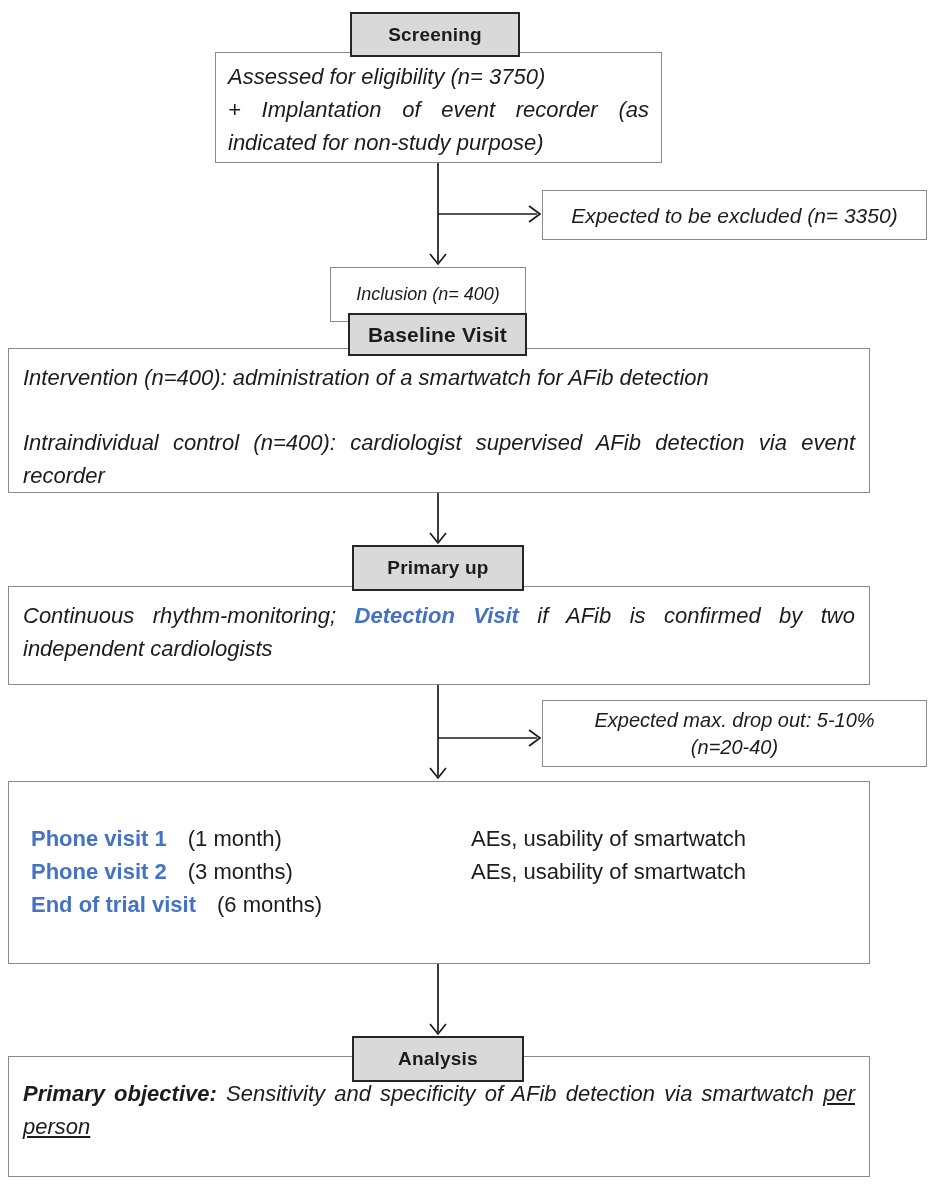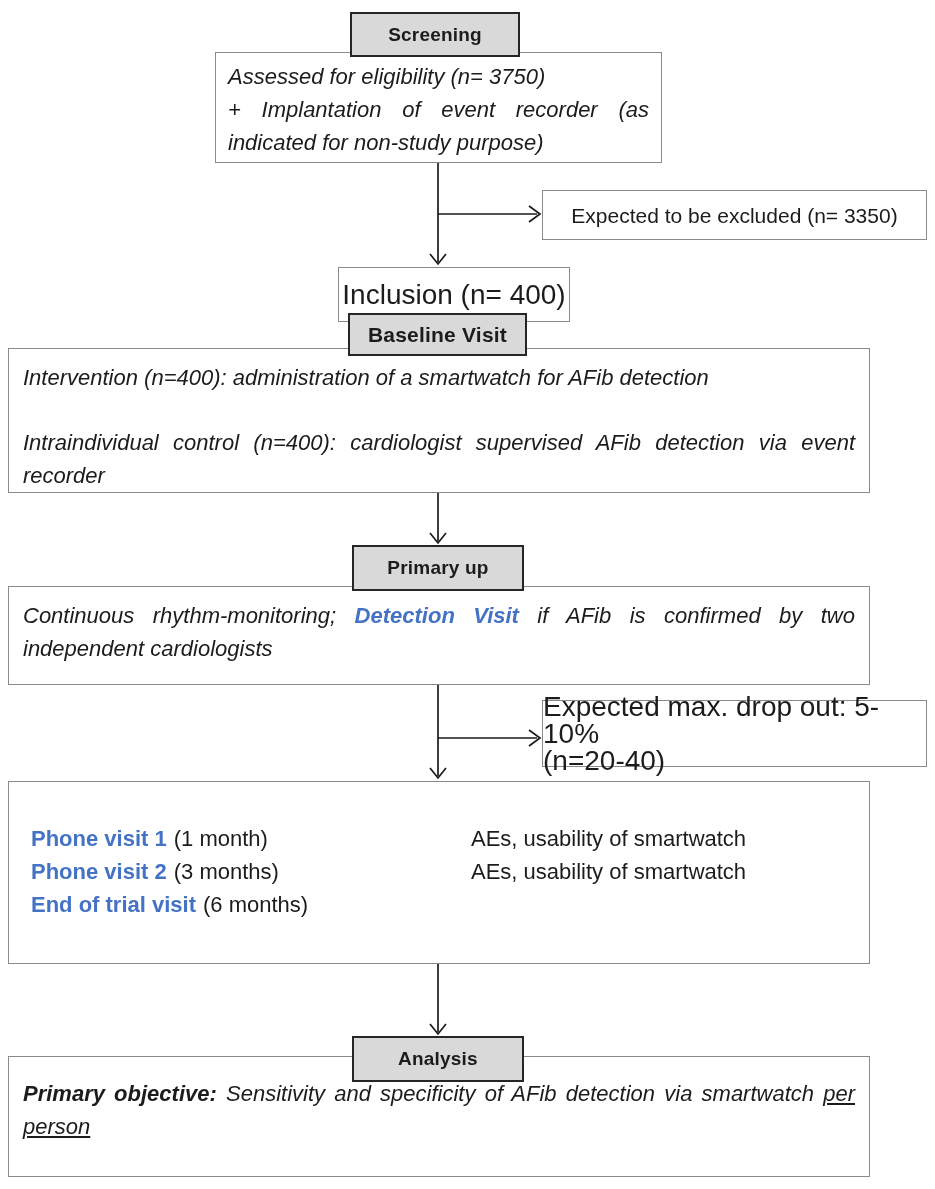--- a/index.html
+++ b/index.html
@@ -46,45 +46,47 @@
     box-sizing: border-box;
     font-size: 22px;
     line-height: 33px;
   }
   .cbox p { margin: 0; font-style: italic; }
   .just { text-align: justify; }
   .center-box {
     display: flex;
     align-items: center;
     justify-content: center;
+    text-align: center;
+    font-style: italic;
   }
   .hdr-screening { left: 350px; top: 12px;  width: 170px; height: 45px; }
   .hdr-baseline  { left: 348px; top: 313px; width: 179px; height: 43px; font-size: 21px; }
   .hdr-followup  { left: 352px; top: 545px; width: 172px; height: 46px; }
   .hdr-analysis  { left: 352px; top: 1036px; width: 172px; height: 46px; }
 
   .box-assessed  { left: 215px; top: 52px;  width: 447px; height: 111px; padding: 7px 12px; }
   .box-excluded  { left: 542px; top: 190px; width: 385px; height: 50px;  font-size: 21px; }
-  .box-inclusion { left: 338px; top: 267px; width: 232px; height: 55px;  font-size: 28px; }
+  .box-inclusion { left: 330px; top: 267px; width: 196px; height: 55px;  font-size: 18px; }
   .box-intervention { left: 8px; top: 348px; width: 862px; height: 145px; padding: 12px 14px; }
   .box-intervention p.p1 { margin-bottom: 32px; }
   .box-followup  { left: 8px; top: 586px; width: 862px; height: 99px; padding: 12px 14px; }
-  .box-dropout   { left: 542px; top: 700px; width: 385px; height: 67px; font-size: 28px; line-height: 27px; }
+  .box-dropout   { left: 542px; top: 700px; width: 385px; height: 67px; font-size: 20px; line-height: 27px; }
   .box-phone     { left: 8px; top: 781px; width: 862px; height: 183px; padding: 40px 14px 0 22px; }
   .box-analysis  { left: 8px; top: 1056px; width: 862px; height: 121px; padding: 20px 14px; }
 
   .accent {
     color: #4472c4;
     font-weight: bold;
   }
   .vrow {
     display: grid;
     grid-template-columns: 440px 1fr;
   }
-  .vtiming { margin-left: 7px; }
+  .vtiming { margin-left: 21px; }
   .uline { text-decoration: underline; }
   b.obj { font-weight: bold; }
 </style>
 </head>
 <body>
 
 <div class="canvas">
 
   <svg class="arrow-layer" viewBox="0 0 935 1189" xmlns="http://www.w3.org/2000/svg">
     <g stroke="#1a1a1a" stroke-width="1.7" fill="none">

